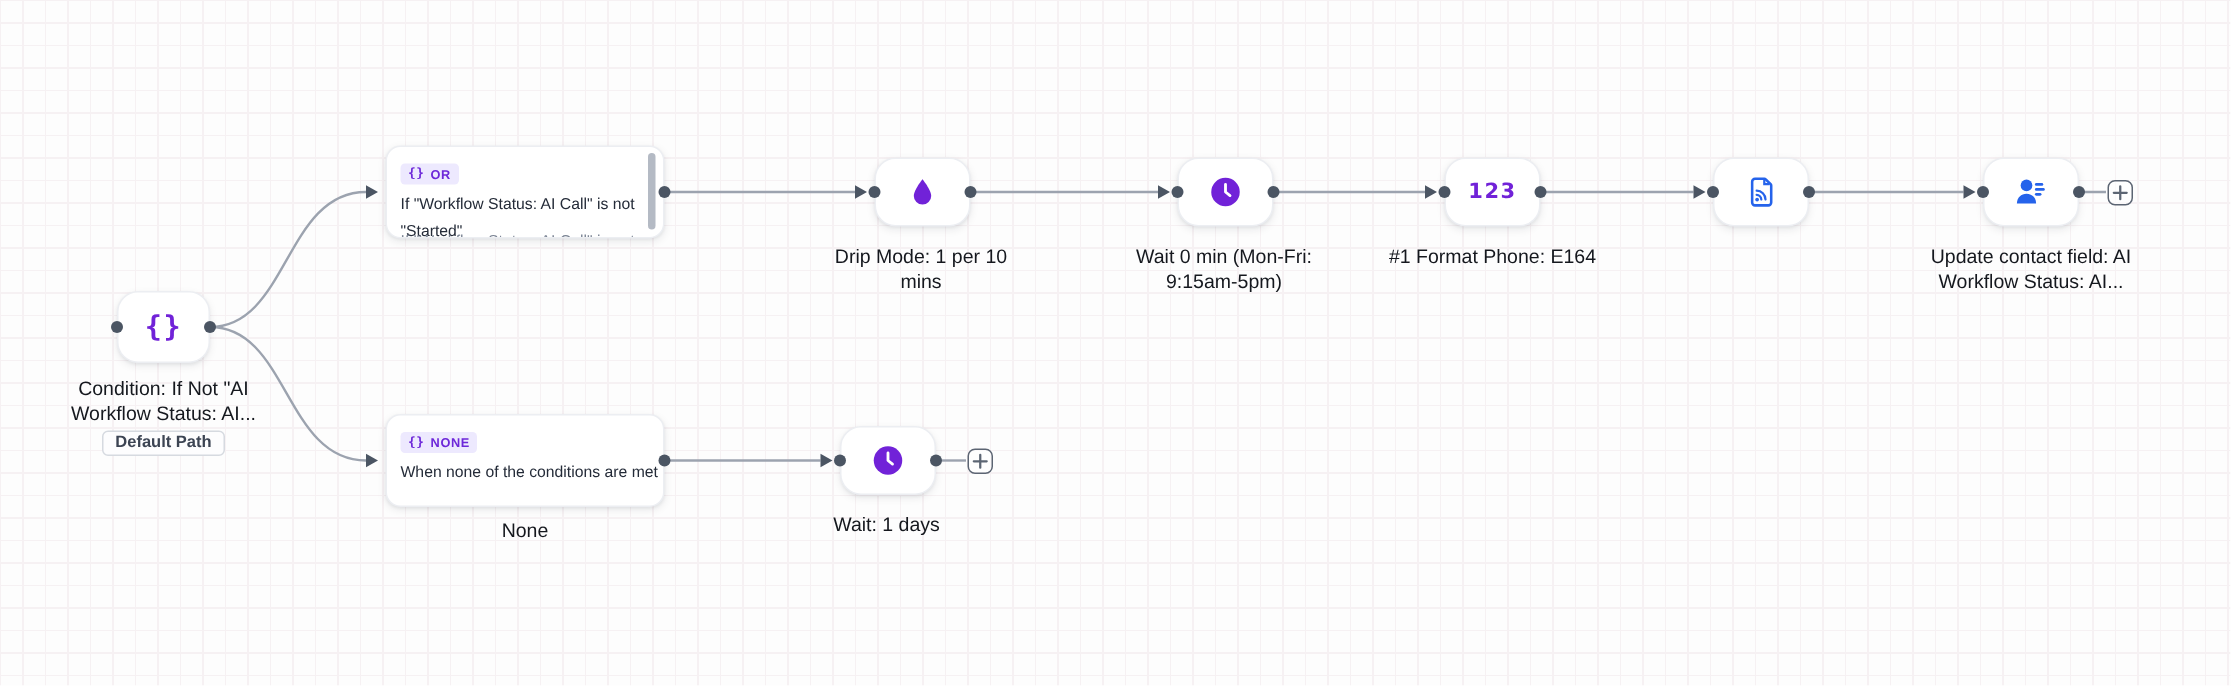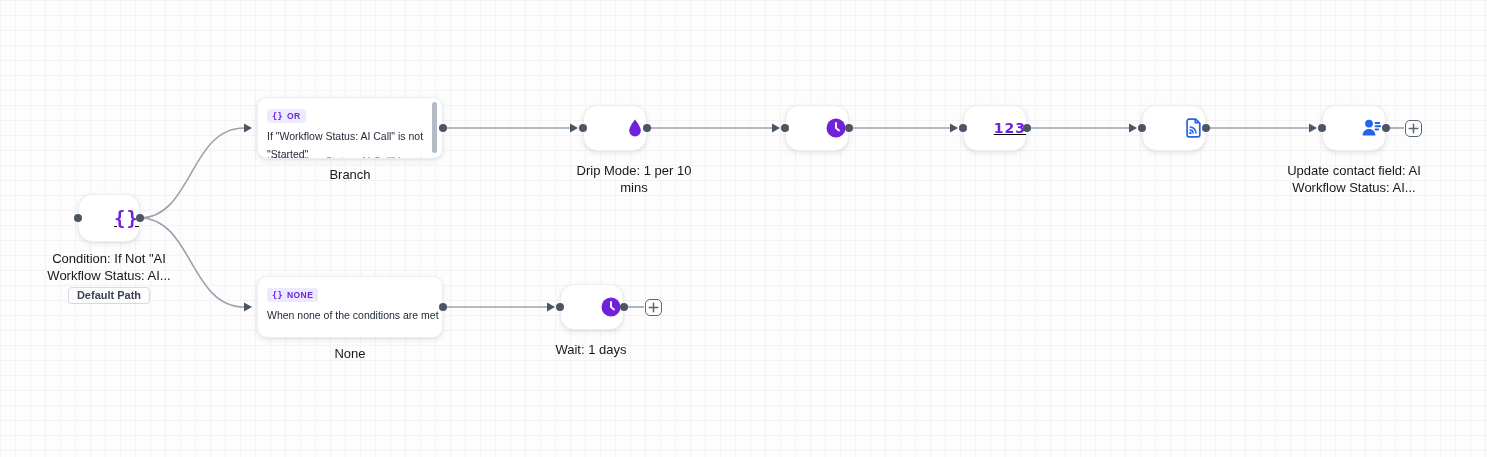--- a/index.html
+++ b/index.html
@@ -15,22 +15,22 @@
     background-image:
       repeating-linear-gradient(to right, #f6f1f3 0 1px, transparent 1px 15px),
       repeating-linear-gradient(to bottom, #f6f1f3 0 1px, transparent 1px 15px);
   }
   .connector-layer { position:absolute; inset:0; z-index:6; pointer-events:none; }
 
   .node-card {
     position:absolute; background:#ffffff;
     border:1px solid #eceef2; border-radius:14px;
     box-shadow:0 1px 2px rgba(16,24,40,.05), 0 2px 6px rgba(16,24,40,.08);
-    display:flex; align-items:center; justify-content:flex-end;
-    z-index:4; cursor:pointer;text-decoration:underline;
+    display:flex; align-items:center; justify-content:center;
+    z-index:4; cursor:pointer;
   }
   .sm { width:64px; height:46px; }
 
   .cond-card { left:78px; top:194px; width:62px; height:48px; }
   .braces {
     color:#7122d8; font-weight:700; font-size:19px; letter-spacing:1px;
     font-family:"DejaVu Sans Mono", monospace;
   }
 
   .branch-card {
@@ -94,53 +94,57 @@
     <div class="inner">
       <span class="cond-badge">
         <span class="mini-braces">{}</span>
         <span>OR</span>
       </span>
       <div class="cond-text">If "Workflow Status: AI Call" is not "Started"</div>
     </div>
     <div class="overflow-text">If "Workflow Status: AI Call" is not</div>
     <div class="scroll-thumb"></div>
   </div>
-  <div class="node-label" style="left:257px; top:166px; width:186px;">Branch</div>
 
   <div class="branch-card" style="left:257px; top:276px;">
     <div class="inner">
       <span class="cond-badge">
         <span class="mini-braces">{}</span>
         <span>NONE</span>
       </span>
       <div class="cond-text" style="white-space:nowrap;">When none of the conditions are met</div>
     </div>
   </div>
   <div class="node-label" style="left:257px; top:345px; width:186px;">None</div>
 
   <div class="node-card sm" style="left:583px; top:105px;">
     <svg width="22" height="22" viewBox="0 0 22 22">
       <path d="M11 2.5 C11 2.5 5.2 9.6 5.2 13.6 a5.8 5.8 0 0 0 11.6 0 C16.8 9.6 11 2.5 11 2.5 Z" fill="#7122d8"></path>
     </svg>
   </div>
-  <div class="node-label" style="left:564px; top:162px; width:140px;">
+  <div class="node-label" style="left:544px; top:162px; width:140px;">
     <div>Drip Mode: 1 per 10</div>
     <div>mins</div>
   </div>
 
   <div class="node-card sm" style="left:785px; top:105px;">
     <svg width="24" height="24" viewBox="0 0 24 24">
       <circle cx="12" cy="12" r="9.5" fill="#7122d8"></circle>
       <path d="M12 7 V12 L15 14.4" stroke="#ffffff" stroke-width="1.9" stroke-linecap="round" stroke-linejoin="round" fill="none"></path>
     </svg>
   </div>
+  <div class="node-label" style="left:736px; top:162px; width:160px;">
+    <div>Wait 0 min (Mon-Fri:</div>
+    <div>9:15am-5pm)</div>
+  </div>
 
   <div class="node-card sm" style="left:963px; top:105px;">
     <span class="num-icon">123</span>
   </div>
+  <div class="node-label" style="left:905px; top:162px; width:180px;">#1 Format Phone: E164</div>
 
   <div class="node-card sm" style="left:1142px; top:105px;">
     <svg width="24" height="24" viewBox="0 0 24 24">
       <path d="M8 3.2 h6.3 a1.2 1.2 0 0 1 .85.35 l3.3 3.3 a1.2 1.2 0 0 1 .35.85 V19 a1.9 1.9 0 0 1 -1.9 1.9 H8 a1.9 1.9 0 0 1 -1.9 -1.9 V5.1 A1.9 1.9 0 0 1 8 3.2 Z" fill="none" stroke="#2563eb" stroke-width="1.7"></path>
       <path d="M14.2 3.5 v3.3 h3.3" fill="none" stroke="#2563eb" stroke-width="1.5"></path>
       <circle cx="9.4" cy="17" r="1.25" fill="#2563eb"></circle>
       <path d="M9.1 13.9 a3.3 3.3 0 0 1 3.1 3.1" fill="none" stroke="#2563eb" stroke-width="1.5" stroke-linecap="round"></path>
       <path d="M9.1 11.1 a6 6 0 0 1 5.9 5.9" fill="none" stroke="#2563eb" stroke-width="1.5" stroke-linecap="round"></path>
     </svg>
   </div>

